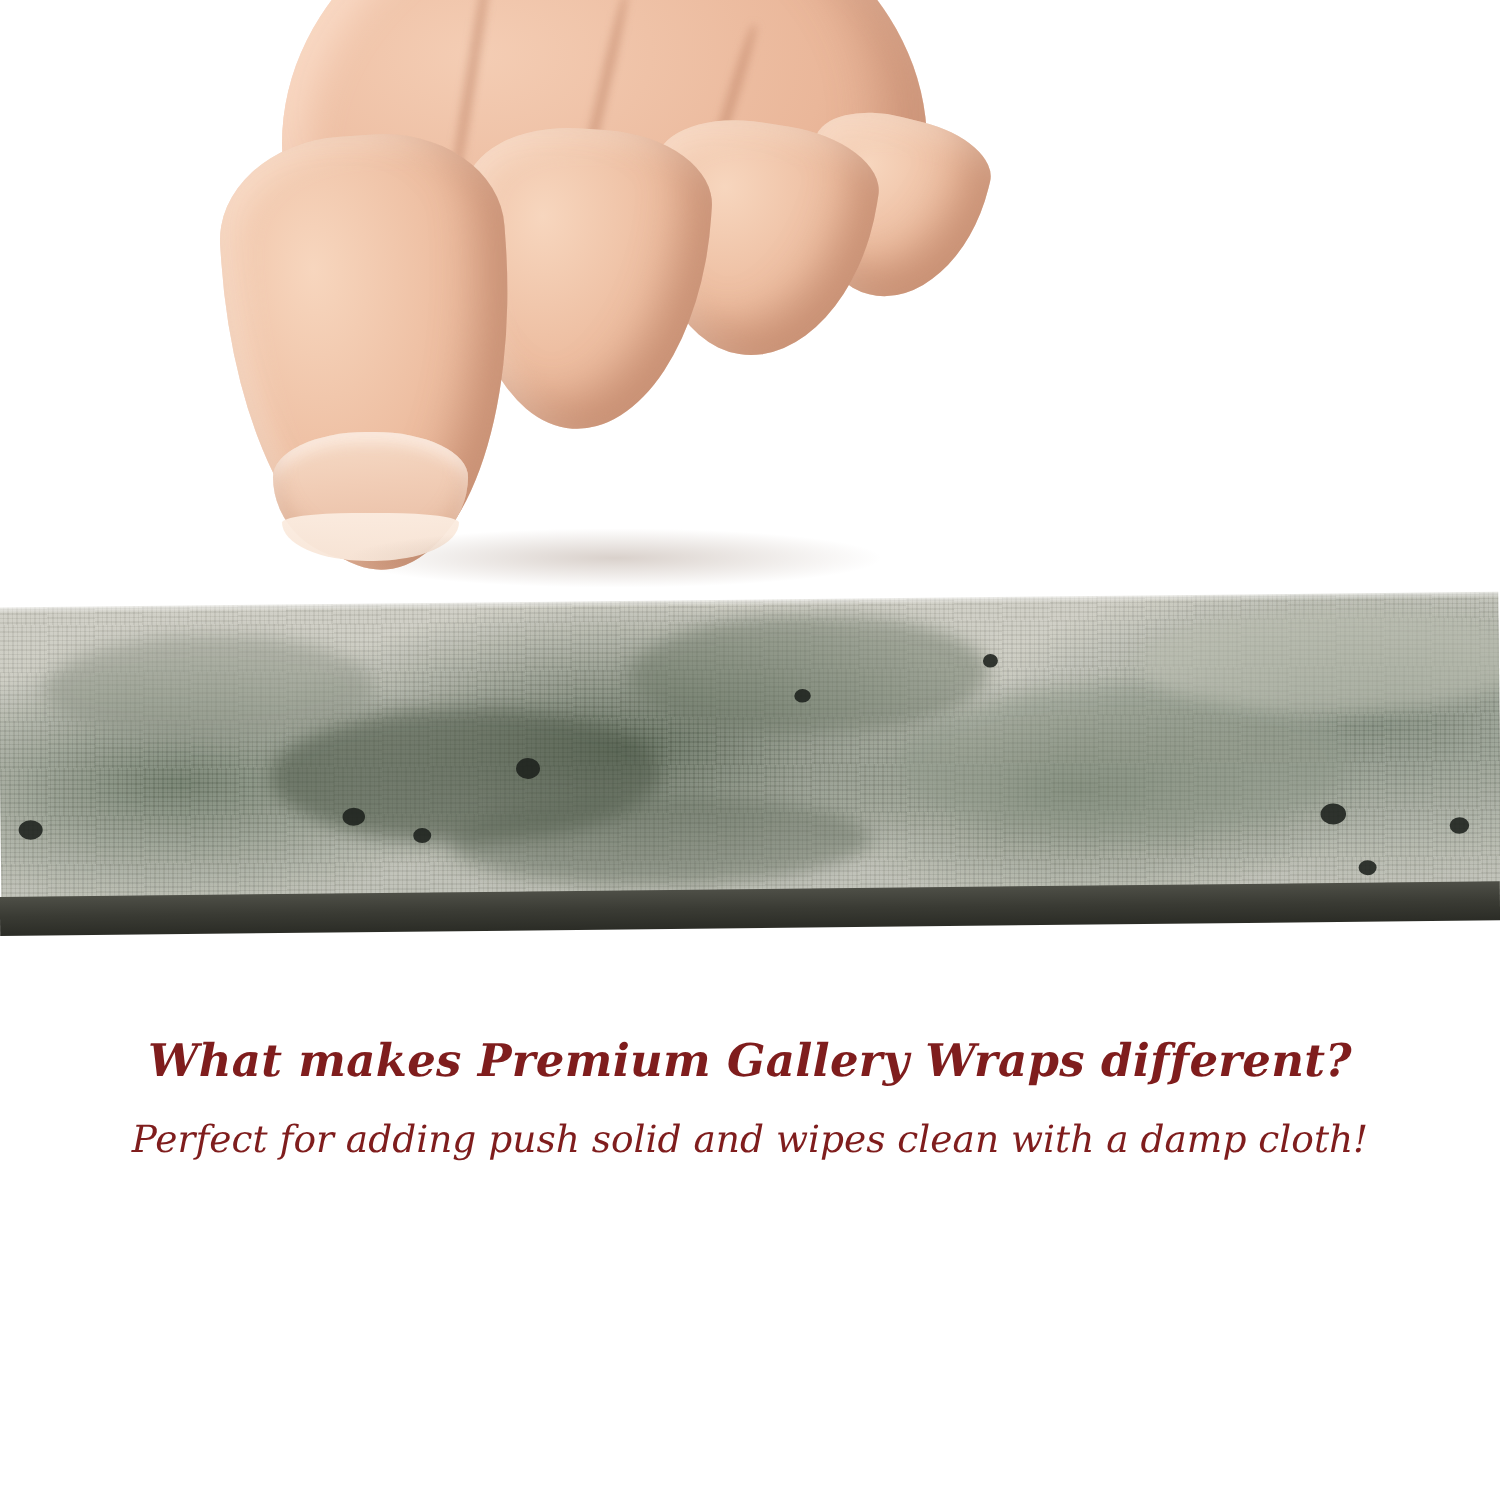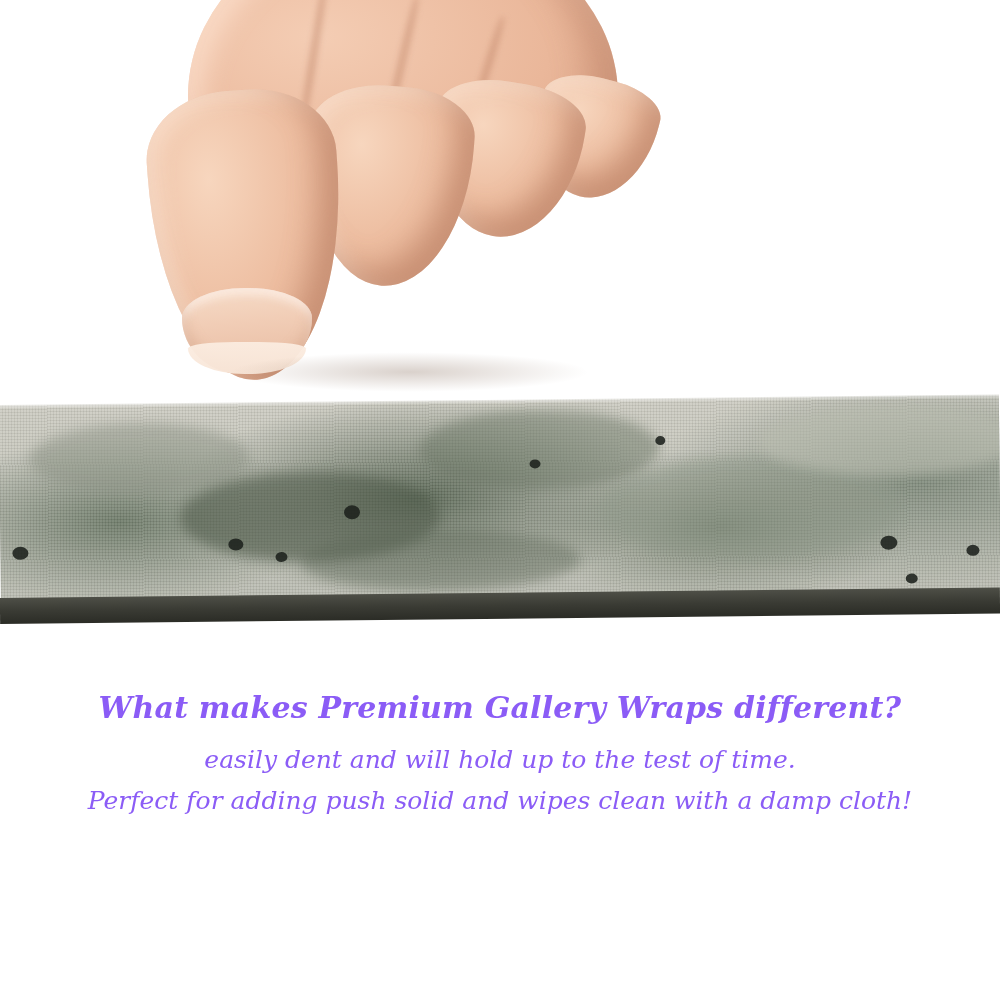--- a/index.html
+++ b/index.html
@@ -158,21 +158,21 @@
     transform-origin: left center;
   }
 
   
   .caption {
     position: absolute;
     left: 0;
     top: 690px;
     width: 1000px;
     text-align: center;
-    color: #8b5cf6;
+    color: #7f1d1d;
     font-family: "DejaVu Serif", serif;
     font-style: italic;
   }
   .caption-heading {
     font-size: 30px;
     font-weight: 700;
     letter-spacing: .2px;
     margin-bottom: 14px;
   }
   .caption-line {
@@ -219,17 +219,16 @@
       <div class="strip-dot" style="left:880px; top:140px; width:17px; height:14px;"></div>
       <div class="strip-dot" style="left:966px; top:150px; width:13px; height:11px;"></div>
       <div class="strip-dot" style="left:905px; top:178px; width:12px; height:10px;"></div>
     </div>
     <div class="strip-top-hl"></div>
     <div class="strip-bottom-edge"></div>
   </div>
 
   <div class="caption">
     <div class="caption-heading">What makes Premium Gallery Wraps different?</div>
-    <div class="caption-line">easily dent and will hold up to the test of time.</div>
     <div class="caption-line">Perfect for adding push solid and wipes clean with a damp cloth!</div>
   </div>
 
 </div>
 
 </body></html>

